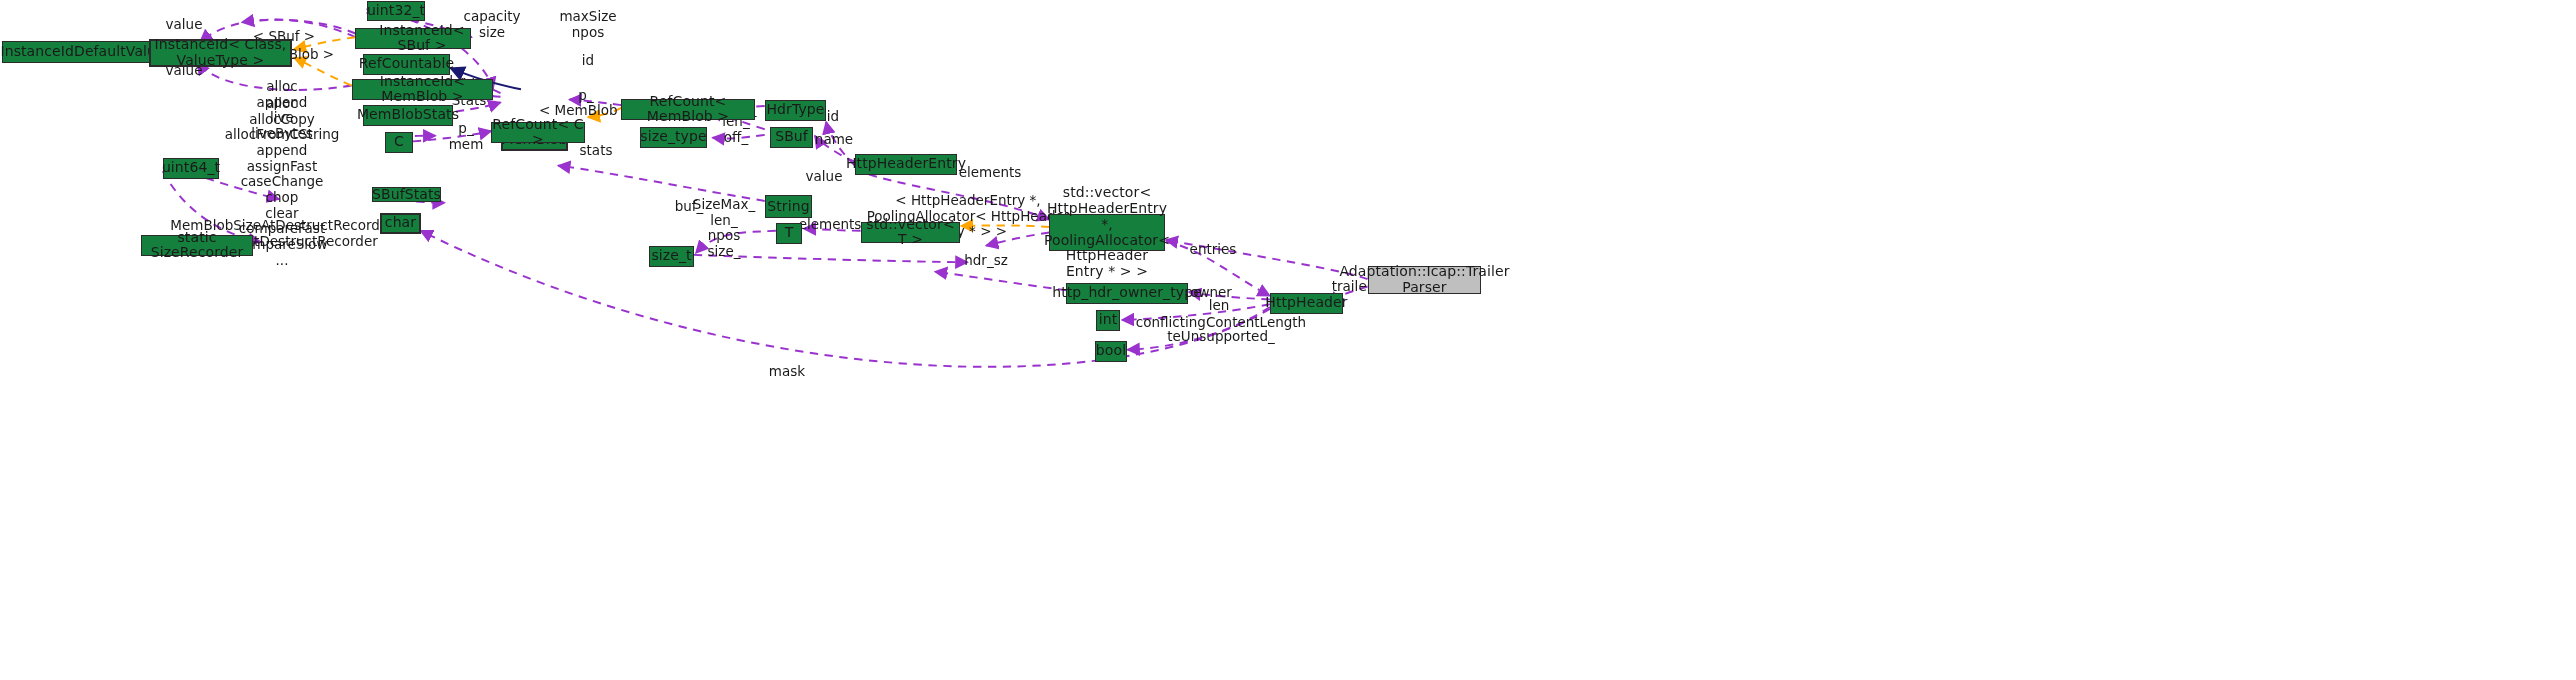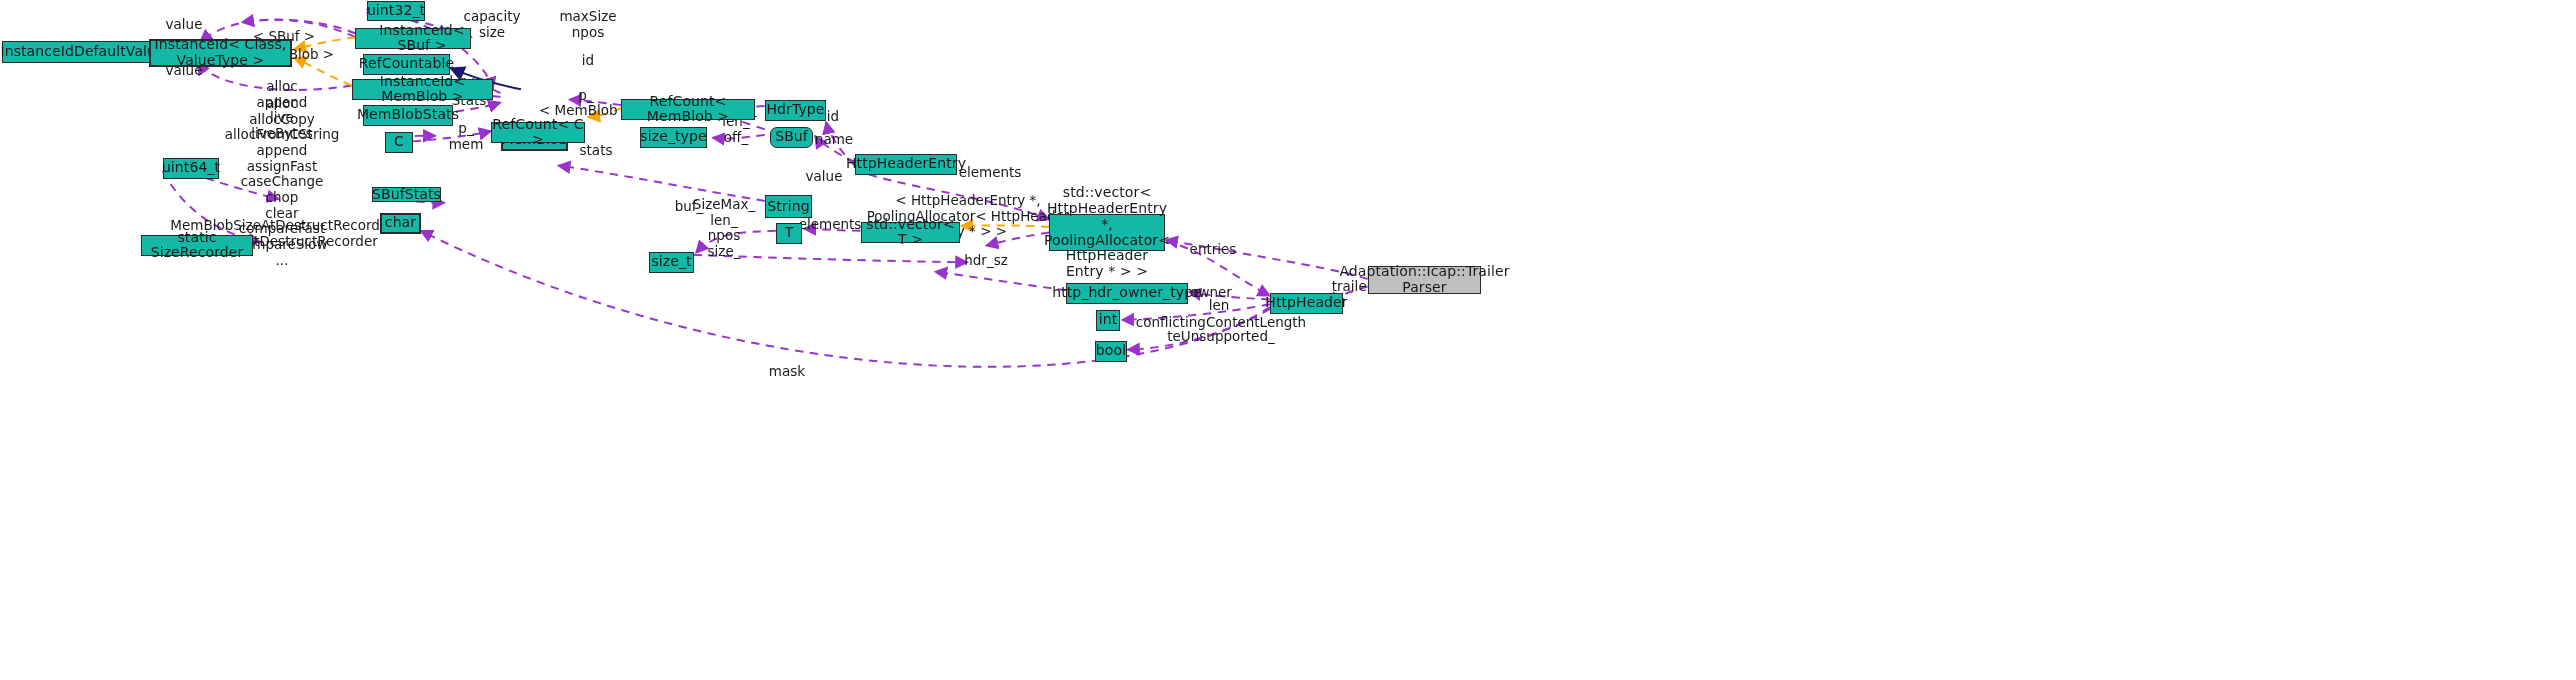--- a/index.html
+++ b/index.html
@@ -20,21 +20,21 @@
     left: 0;
     top: 0;
     width: 2576px;
     height: 680px;
     pointer-events: none;
   }
   .node {
     position: absolute;
     box-sizing: border-box;
     border: 1.5px solid #2b2b2b;
-    background: #14b8a6;
+    background: #15803d;
     color: #1a1a1a;
     display: flex;
     align-items: center;
     justify-content: center;
     text-align: center;
     line-height: 1.12;
     white-space: pre-line;
     font-size: 14px;
     letter-spacing: 0.1px;
     z-index: 5;
@@ -133,33 +133,33 @@
       <div class="node" style="left: 355px; top: 28px; width: 116px; height: 20.5px; padding-left: 18px;">InstanceId&lt; SBuf &gt;</div>
       <div class="node" style="left: 363px; top: 54px; width: 87px; height: 20.5px;">RefCountable</div>
       <div class="node" style="left: 352px; top: 79px; width: 141px; height: 20.5px;">InstanceId&lt; MemBlob &gt;</div>
       <div class="node thick" style="left: 501px; top: 88px; width: 67px; height: 20.5px; margin-top: 42px;">MemBlob</div>
       <div class="node" style="left: 363px; top: 105px; width: 90px; height: 20.5px;">MemBlobStats</div>
       <div class="node" style="left: 621px; top: 99px; width: 134px; height: 20.5px;">RefCount&lt; MemBlob &gt;</div>
       <div class="node" style="left: 765px; top: 100px; width: 61px; height: 20.5px;">HdrType</div>
       <div class="node" style="left: 385px; top: 132px; width: 28px; height: 20.5px;">C</div>
       <div class="node" style="left: 491px; top: 122px; width: 94px; height: 20.5px;">RefCount&lt; C &gt;</div>
       <div class="node" style="left: 640px; top: 127px; width: 67px; height: 20.5px;">size_type</div>
-      <div class="node" style="left: 770px; top: 127px; width: 43px; height: 20.5px; border-radius: 7px;">SBuf</div>
+      <div class="node" style="left: 770px; top: 127px; width: 43px; height: 20.5px;">SBuf</div>
       <div class="node" style="left: 855px; top: 154px; width: 102px; height: 20.5px;">HttpHeaderEntry</div>
       <div class="node" style="left: 163px; top: 158px; width: 56px; height: 20.5px;">uint64_t</div>
       <div class="node" style="left: 372px; top: 187px; width: 69px; height: 15px;">SBufStats</div>
       <div class="node" style="left: 765px; top: 195px; width: 47px; height: 23px;">String</div>
       <div class="node thick" style="left: 380px; top: 213px; width: 41px; height: 20.5px;">char</div>
       <div class="node" style="left: 776px; top: 223px; width: 26px; height: 20.5px;">T</div>
       <div class="node" style="left: 861px; top: 222px; width: 99px; height: 20.5px;">std::vector&lt; T &gt;</div>
       <div class="node" style="left: 1049px; top: 214px; width: 116px; height: 37px;">std::vector&lt; HttpHeaderEntry
 *, PoolingAllocator&lt; HttpHeader
 Entry * &gt; &gt;</div>
       <div class="node" style="left: 141px; top: 235px; width: 112px; height: 20.5px;">static SizeRecorder</div>
-      <div class="node" style="left: 649px; top: 246px; width: 45px; height: 20.5px; margin-top: 6px;">size_t</div>
+      <div class="node" style="left: 649px; top: 246px; width: 45px; height: 20.5px;">size_t</div>
       <div class="node highlight" style="left: 1368px; top: 266px; width: 113px; height: 28px;">Adaptation::Icap::Trailer
 Parser</div>
       <div class="node" style="left: 1066px; top: 283px; width: 122px; height: 20.5px;">http_hdr_owner_type</div>
       <div class="node" style="left: 1270px; top: 293px; width: 73px; height: 20.5px;">HttpHeader</div>
       <div class="node" style="left: 1096px; top: 310px; width: 24px; height: 20.5px;">int</div>
       <div class="node" style="left: 1095px; top: 341px; width: 32px; height: 20.5px;">bool</div>
     </div>
   <div class="labels">
       <div class="edge-label" style="left: 184px; top: 25px;">value</div>
       <div class="edge-label" style="left: 464px; top: 25px; margin-left: 28px;">capacity

